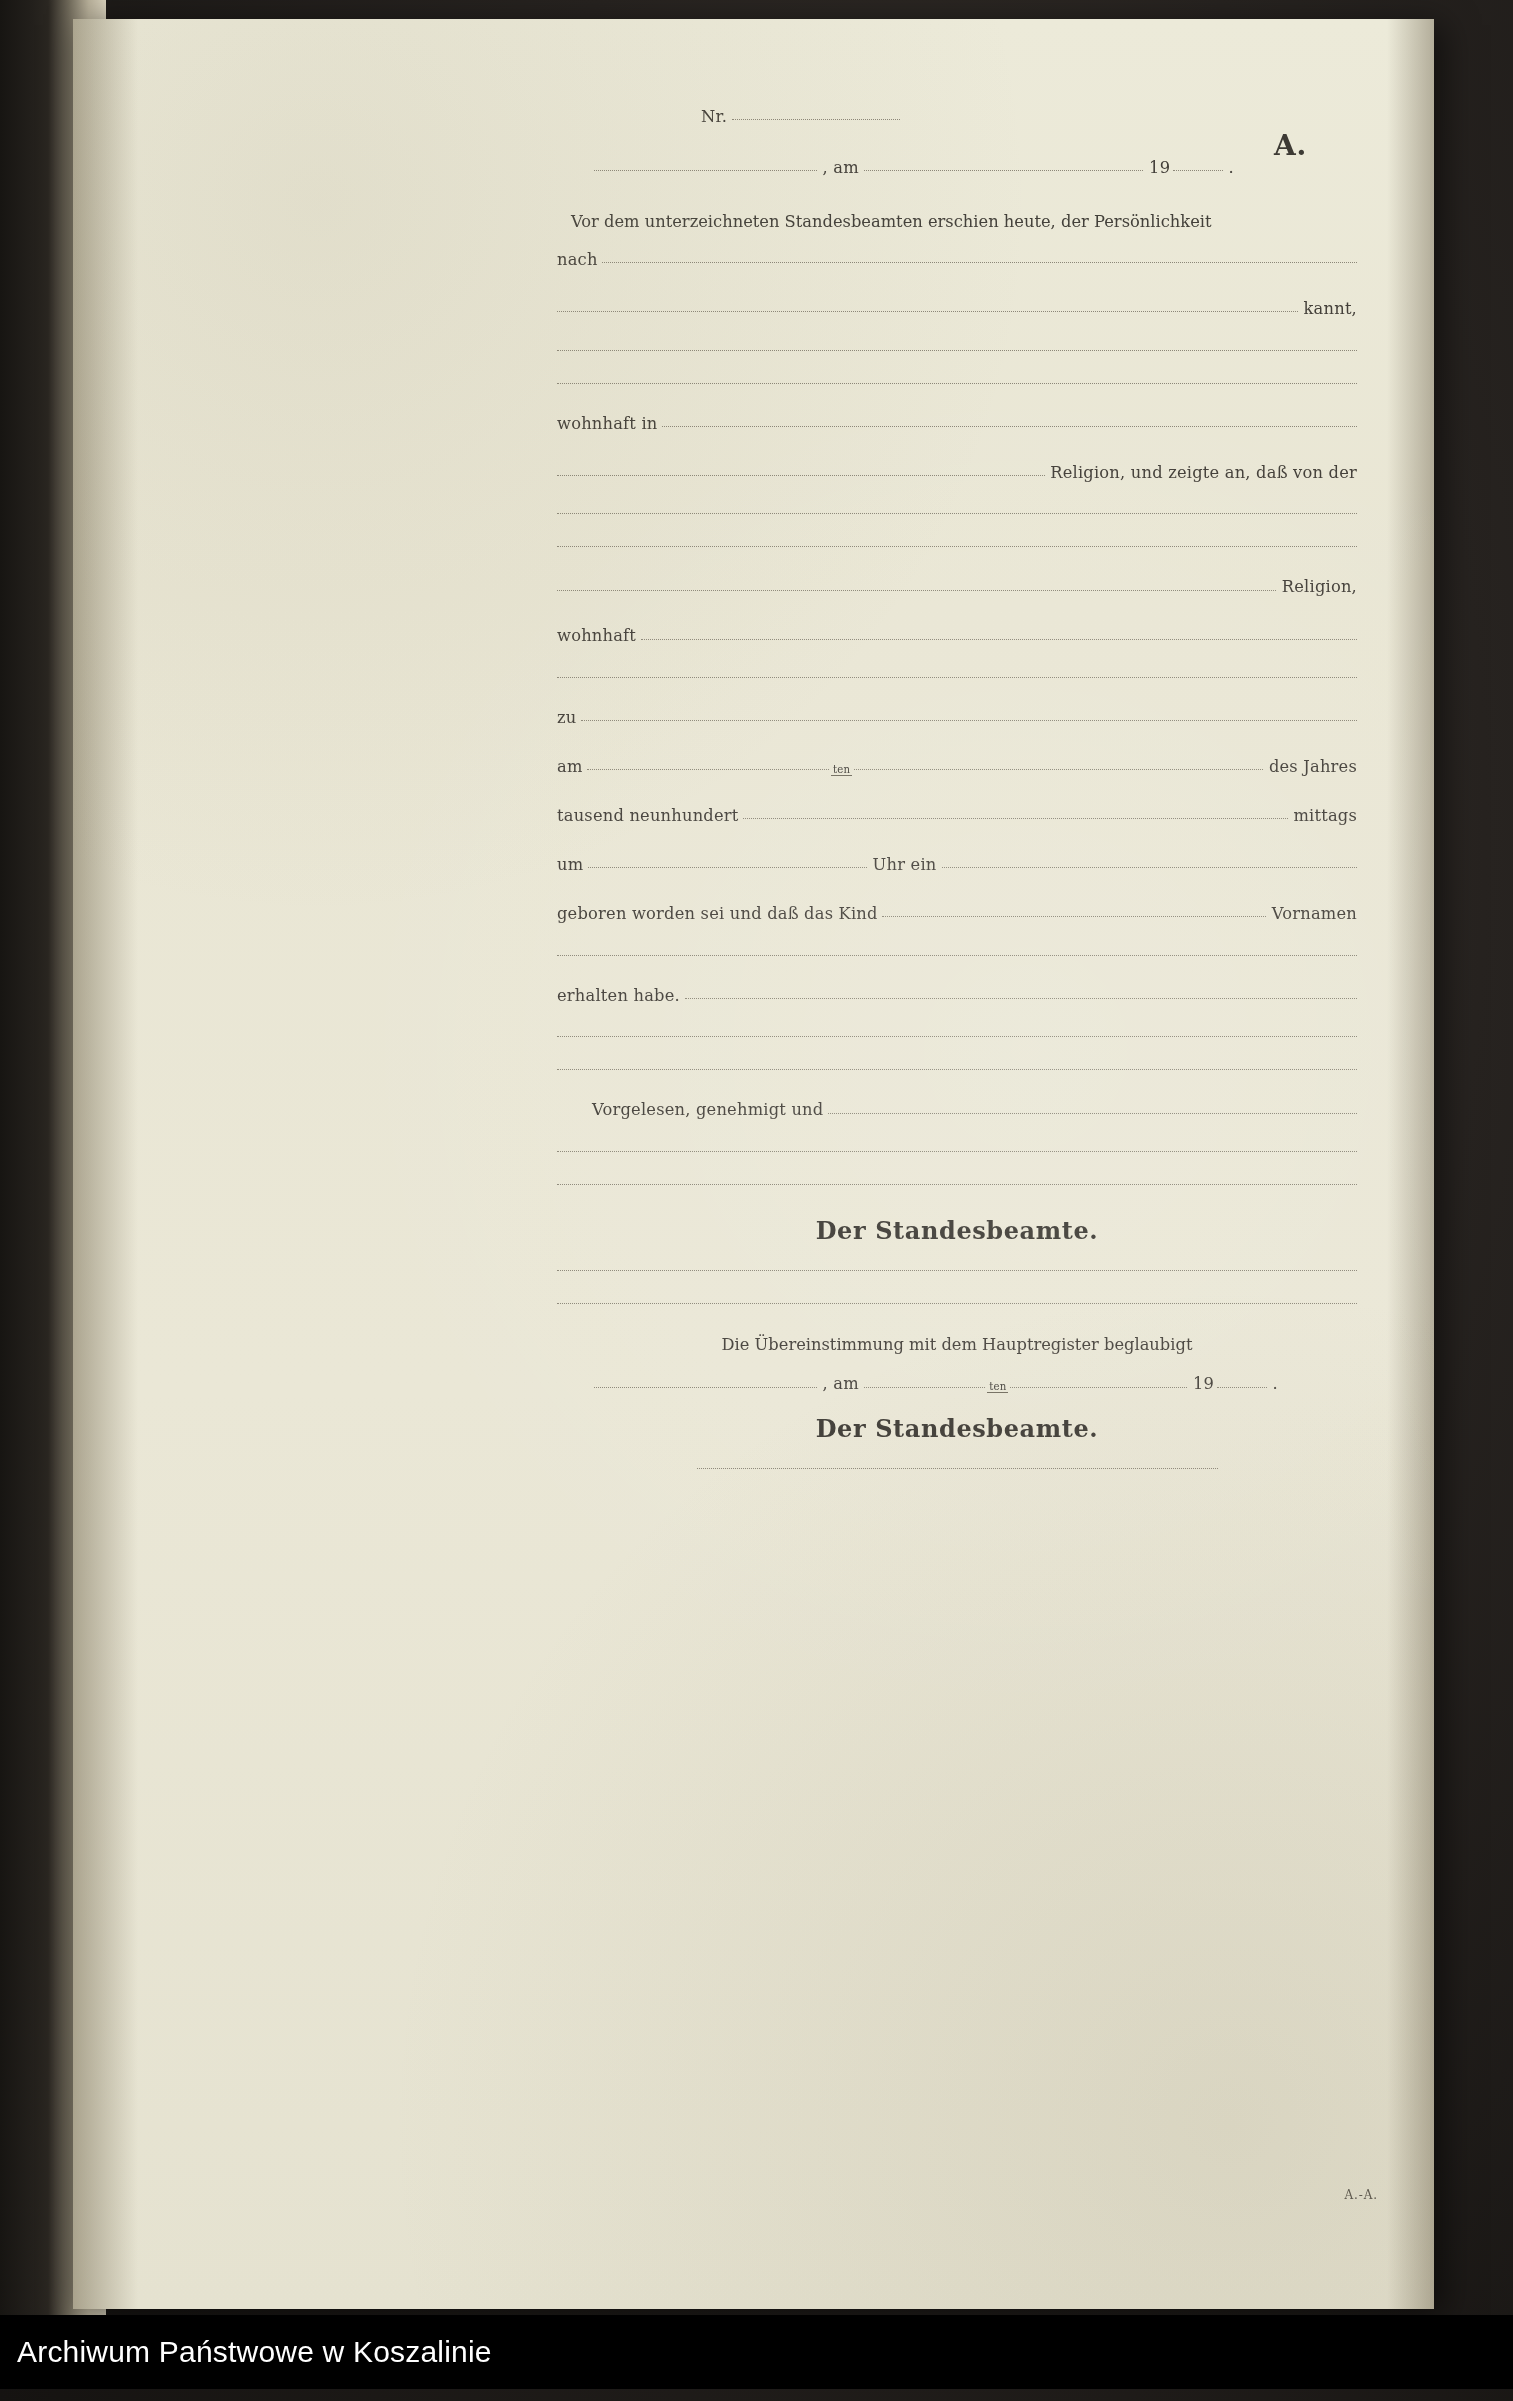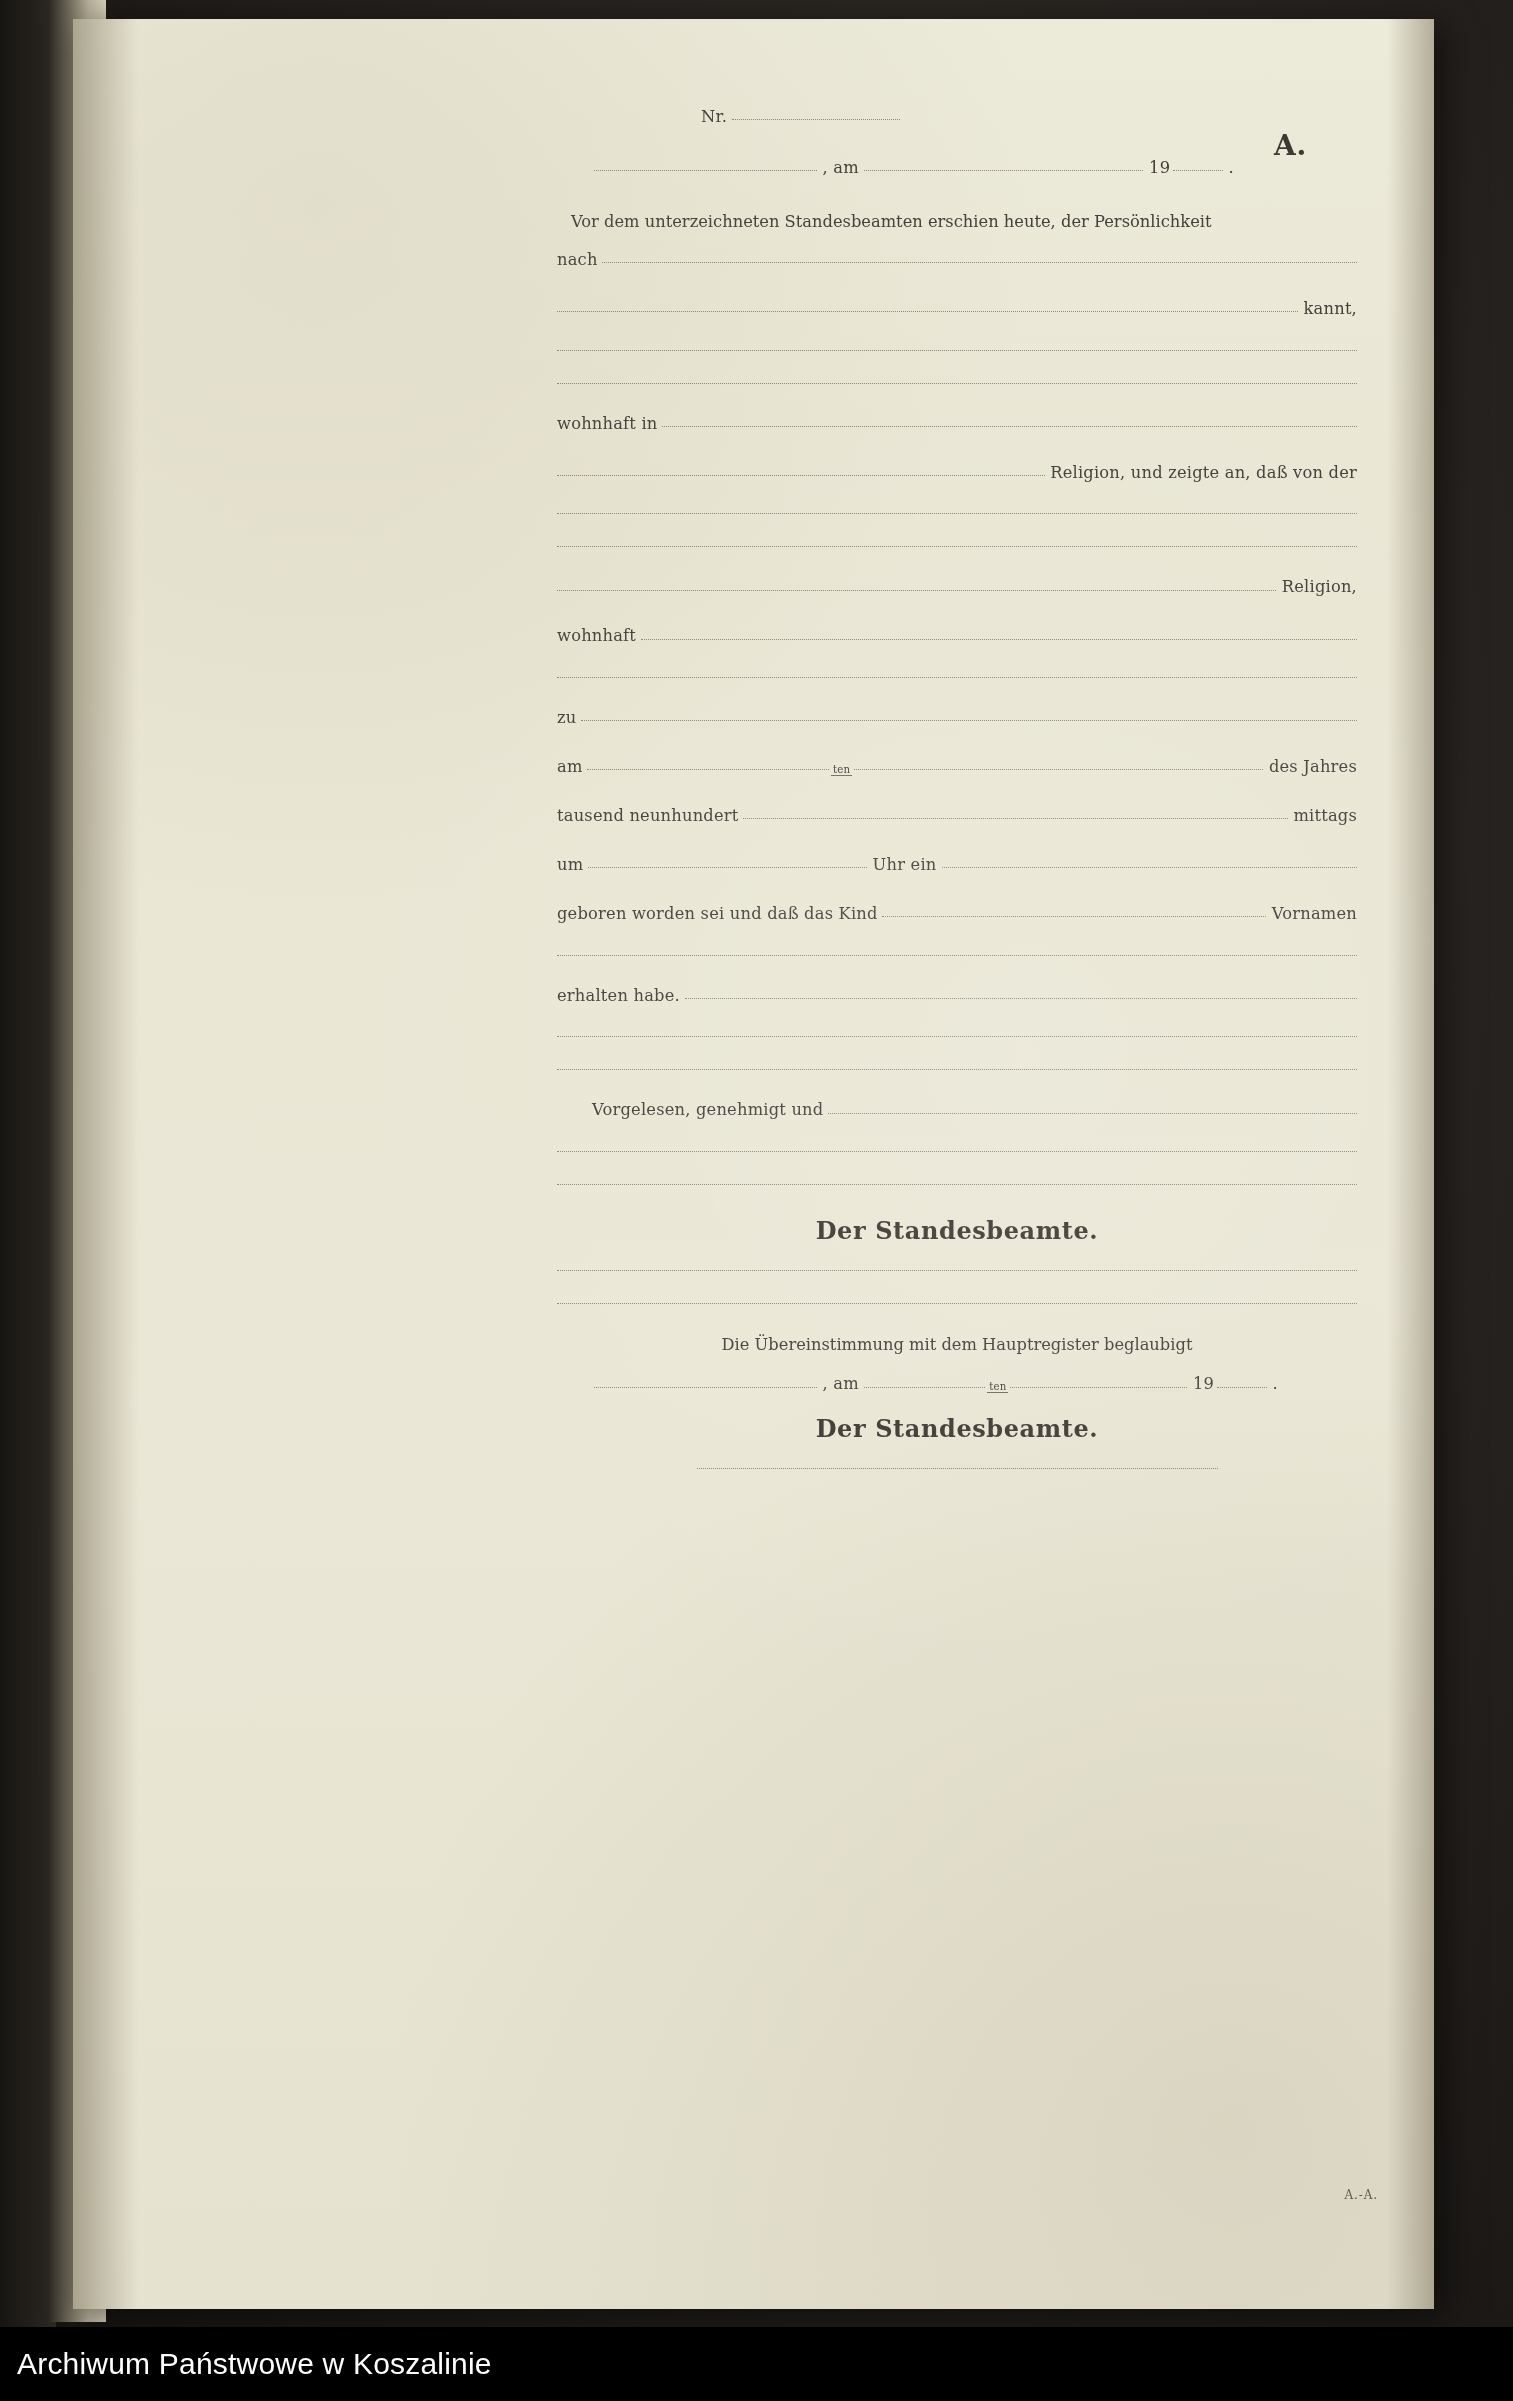--- a/index.html
+++ b/index.html
@@ -202,21 +202,21 @@
     font-family: "DejaVu Serif", serif;
     font-size: 12px;
     color: #56524a;
     letter-spacing: 0.9px;
   }
 
   
   .watermark-bar {
     position: absolute;
     left: 0;
-    bottom: 0;
+    bottom: 12px;
     width: 1513px;
     height: 74px;
     background: #000;
     display: flex;
     align-items: center;
   }
   .watermark-text {
     color: #fff;
     font-family: "Liberation Sans", sans-serif;
     font-size: 30px;

